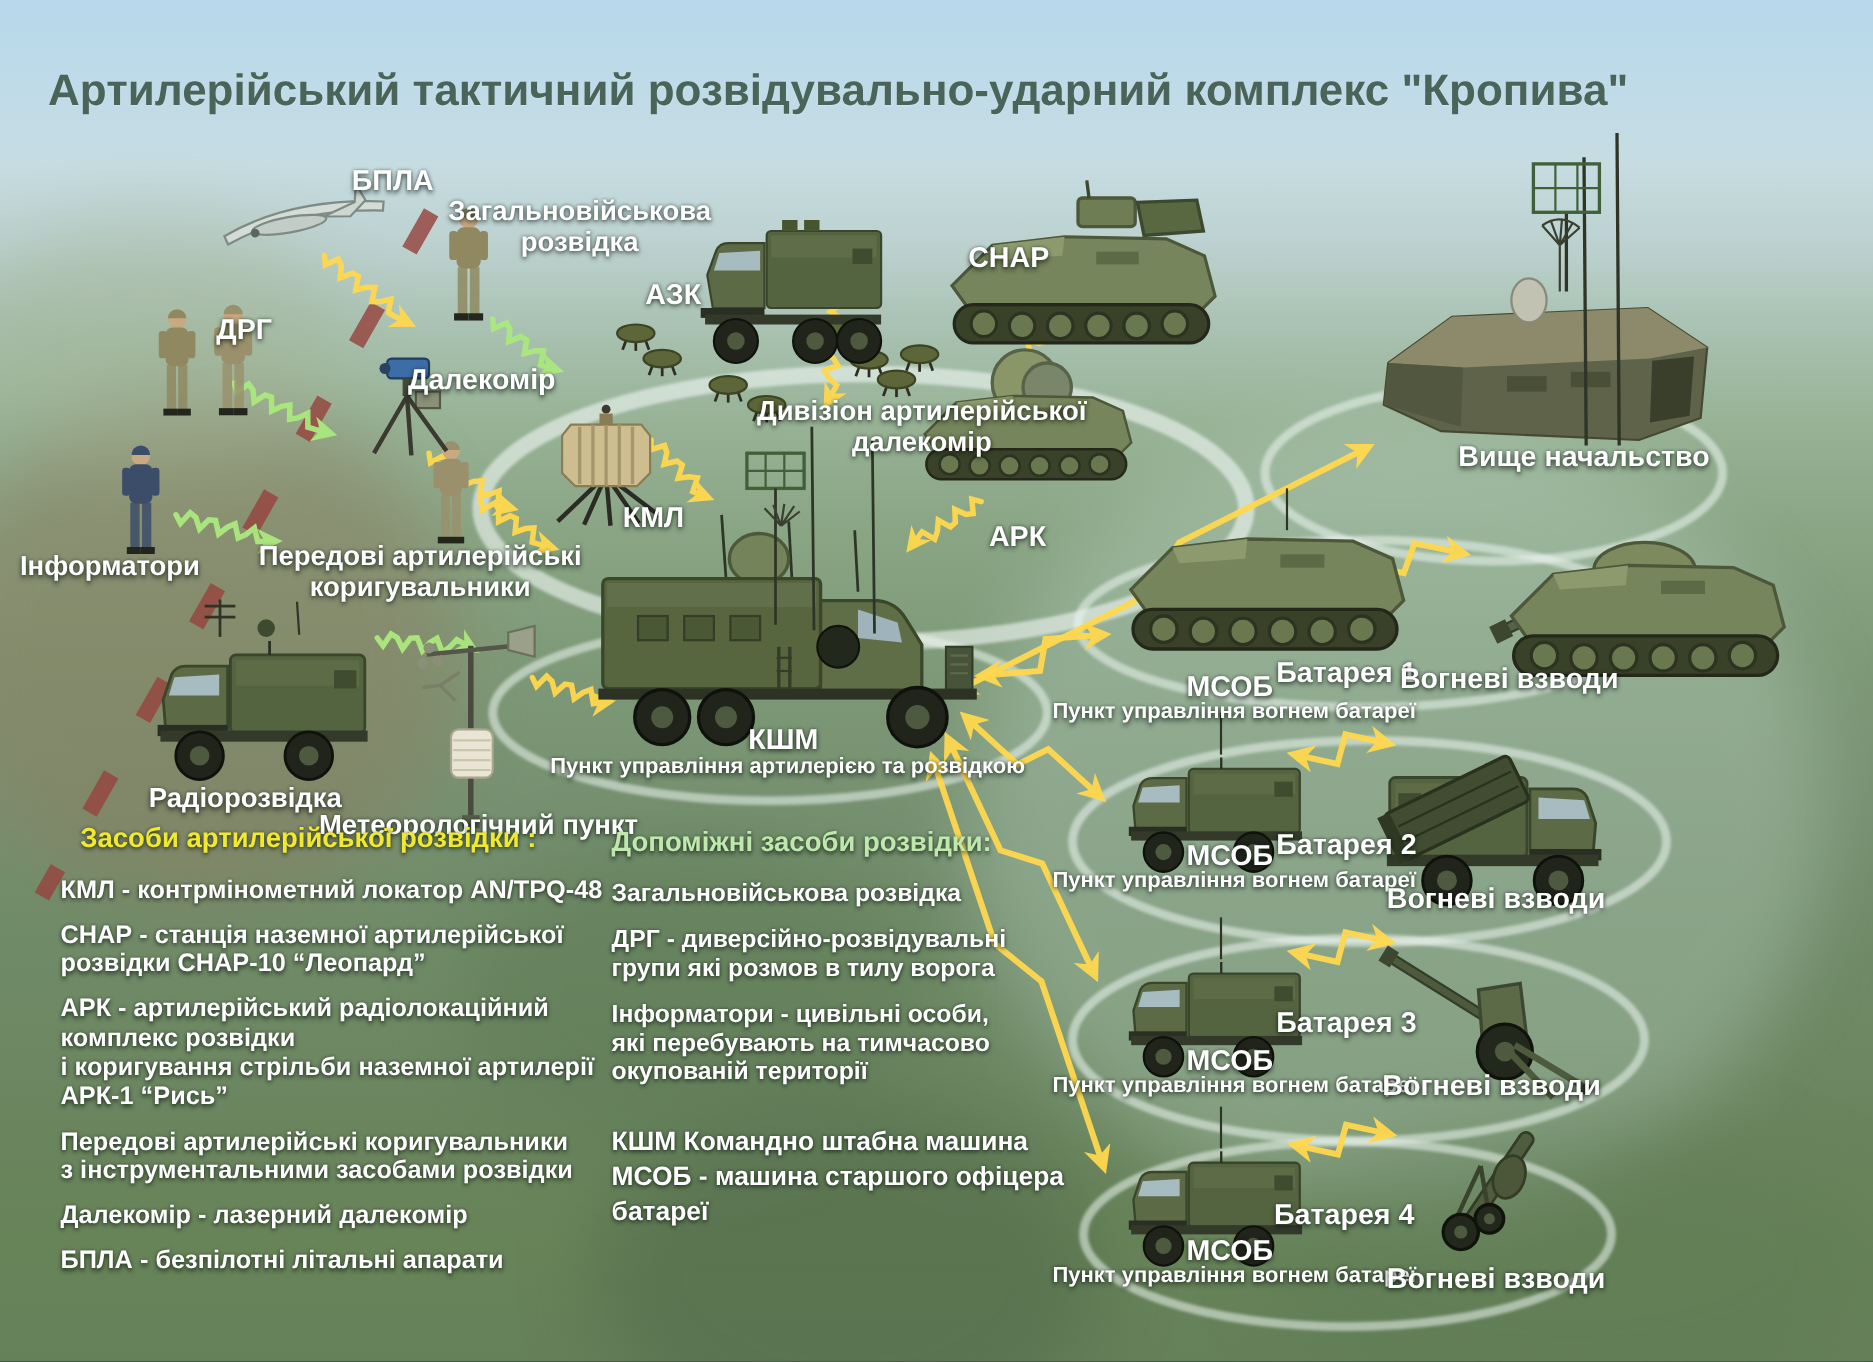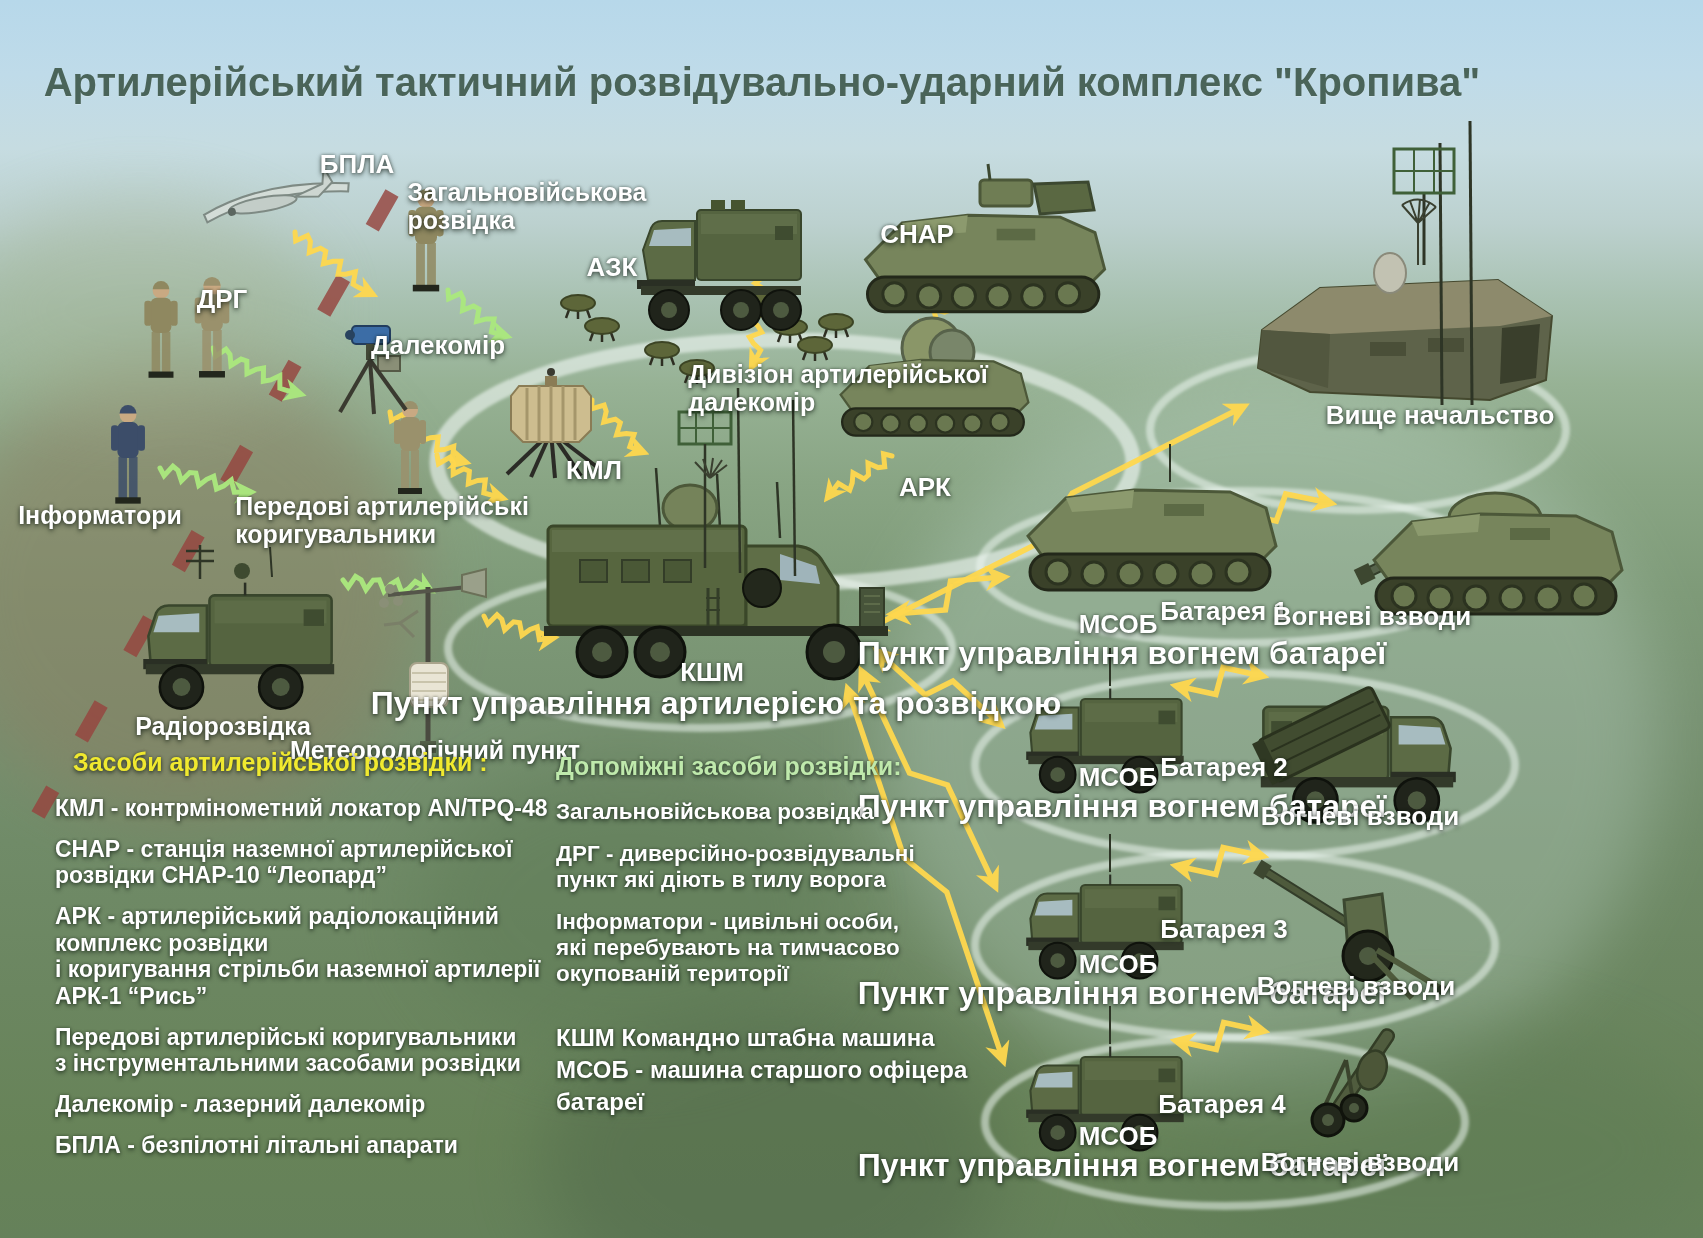--- a/index.html
+++ b/index.html
@@ -7,23 +7,23 @@
     font-family:"Liberation Sans", sans-serif;
     background:linear-gradient(180deg,
       #b7d8ea 0%, #bfdbe9 6%, #c6dce1 12%, #bcd1cf 18%, #a9c2b2 24%,
       #97b295 31%, #89a584 39%, #7e9a78 48%, #779171 58%, #708b68 68%,
       #6b8660 80%, #678358 92%, #65815a 100%);}
   .blob{position:absolute;border-radius:50%;filter:blur(34px);z-index:0;pointer-events:none;}
   .title{position:absolute;left:762px;top:60px;transform:translateX(-50%);
     font-size:40px;font-weight:700;color:#4a6459;white-space:nowrap;z-index:7;
     text-shadow:0 1px 1px rgba(255,255,255,.25);}
   .lbl{position:absolute;transform:translateX(-50%);color:#fff;font-weight:700;
-    white-space:pre-line;line-height:1.12;font-size:26px;z-index:6;
+    text-align:center;white-space:pre-line;line-height:1.12;font-size:26px;z-index:6;
     text-shadow:0 2px 5px rgba(10,22,14,.65),0 0 3px rgba(10,22,14,.45);}
-  .lbl.small{font-size:32px;}
+  .lbl.small{font-size:20px;}
   .lbl.med{font-size:25px;}
   .legend{position:absolute;z-index:7;color:#fff;font-weight:700;
     text-shadow:0 2px 4px rgba(10,22,14,.6),0 0 3px rgba(10,22,14,.4);}
   .legend .hdr{font-size:25px;margin-bottom:18px;}
   #legend-left .hdr{color:#f0e92f;margin-left:18px;}
   #legend-right .hdr{color:#bfe9ac;}
   .legend .item{font-size:23px;line-height:1.16;margin-bottom:14px;white-space:pre-line;}
   #legend-right .item{font-size:22.5px;margin-bottom:16px;}
   .legend .footer{margin-top:34px;font-size:24px;white-space:pre-line;line-height:1.35;}
   .veh{position:absolute;z-index:3;overflow:visible;}
@@ -498,21 +498,21 @@
 з інструментальними засобами розвідки</div>
     <div class="item">Далекомір - лазерний далекомір</div>
     <div class="item">БПЛА - безпілотні літальні апарати</div>
 
   </div>
 
   <div class="legend" id="legend-right" style="left:556px;top:752px;width:420px">
     <div class="hdr">Допоміжні засоби розвідки:</div>
     <div class="item">Загальновійськова розвідка</div>
     <div class="item">ДРГ - диверсійно-розвідувальні
-пункт які діють в тилу ворога</div>
+групи які розмов в тилу ворога</div>
     <div class="item">Інформатори - цивільні особи,
 які перебувають на тимчасово
 окупованій території</div>
     <div class="footer">КШМ  Командно штабна машина
 МСОБ - машина старшого офіцера  батареї</div>
   </div>
 
 </div>
 
 </body></html>

